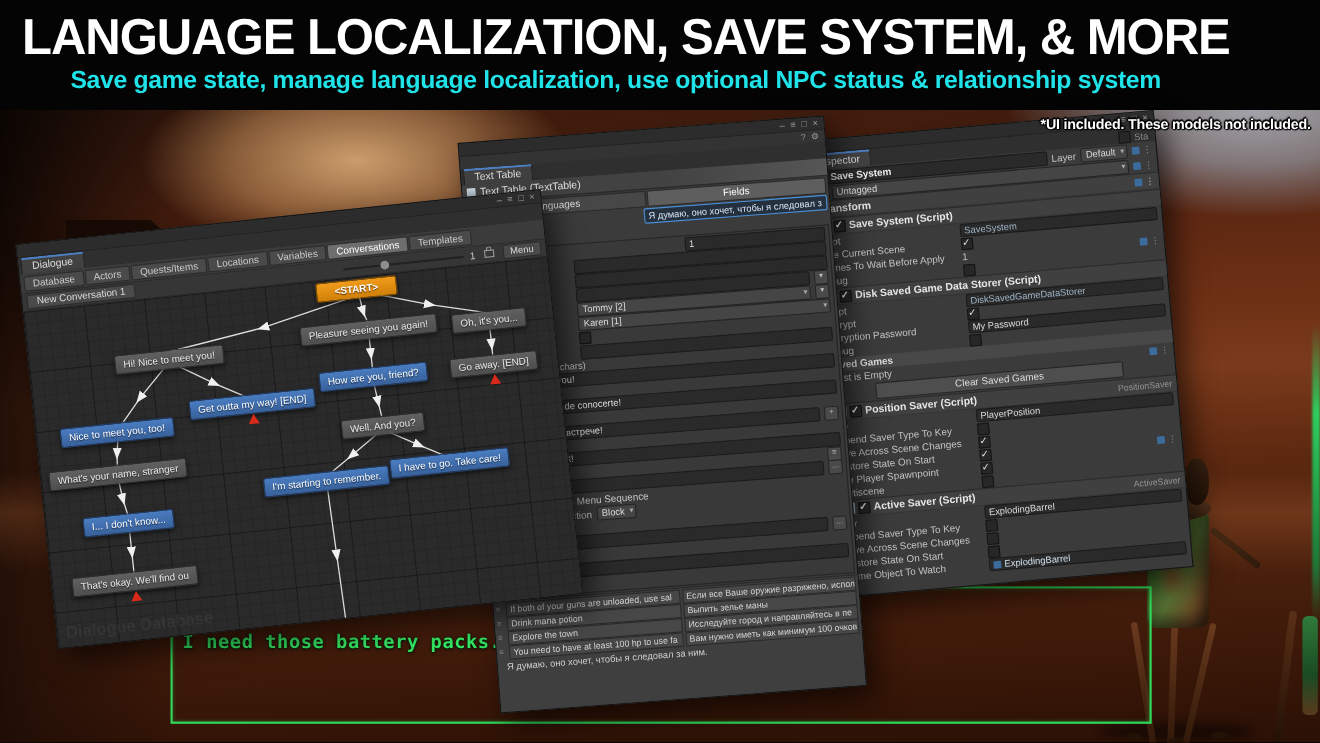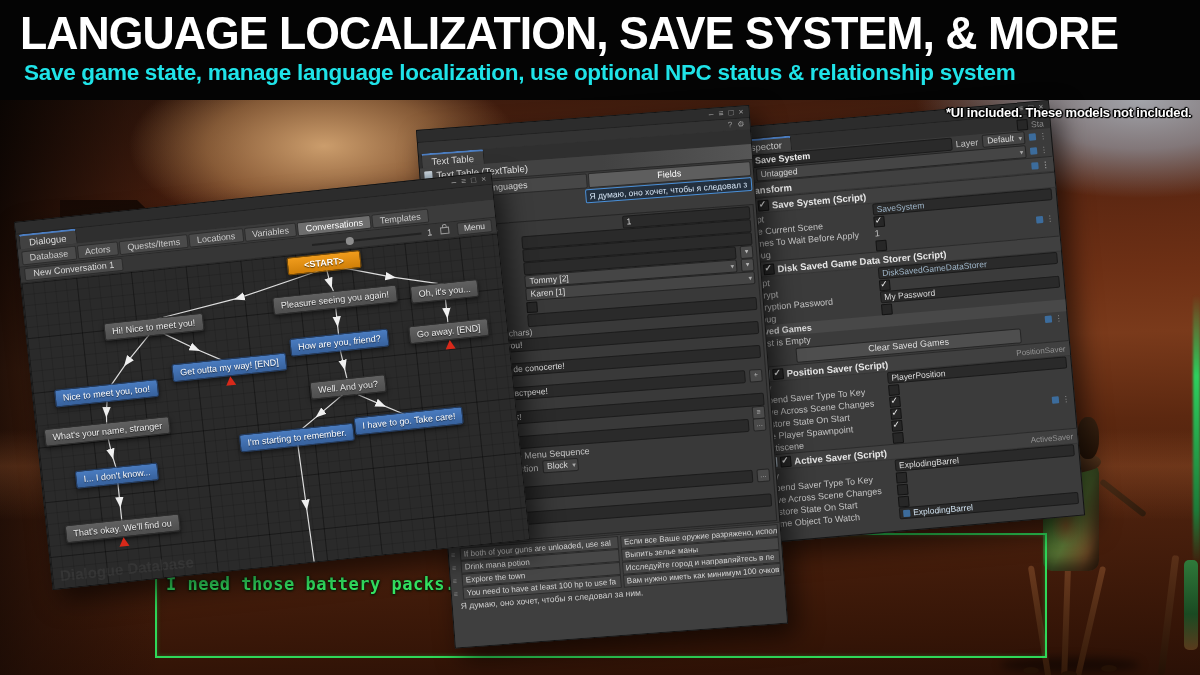--- a/index.html
+++ b/index.html
@@ -160,21 +160,21 @@
   .gofld{flex:1;height:11px;background:#2a2a2a;border:1px solid #1b1b1b;border-radius:2px;color:#eee;
       font-weight:700;font-size:9px;line-height:11px;padding:0 3px;}
   .objfld{flex:1;height:10px;background:#2a2a2a;border:1px solid #1b1b1b;border-radius:2px;color:#cfe0ee;
       font-size:8.5px;line-height:10px;padding:0 3px;white-space:nowrap;display:flex;gap:3px;align-items:center;}
 </style>
 </head>
 <body>
 
 <div class="banner">
   <div class="banner-title" style="color: rgb(255, 255, 255);">LANGUAGE LOCALIZATION, SAVE SYSTEM, &amp; MORE</div>
-  <div class="banner-sub" style="color: rgb(31, 227, 232);">Save game state, manage language localization, use optional NPC status &amp; relationship system</div>
+  <div class="banner-sub" style="color: rgb(31, 227, 232); margin-left: 40px;">Save game state, manage language localization, use optional NPC status &amp; relationship system</div>
 </div>
 
 <div class="scene">
   <div class="scene-streak"></div>
   <div class="rock-sil"></div>
 </div>
 <div class="glow-strip"></div>
 <div class="creature">
   <div class="cr-shadow"></div>
   <div class="cr-leg" style="left:52px;transform:rotate(-9deg);"></div>

